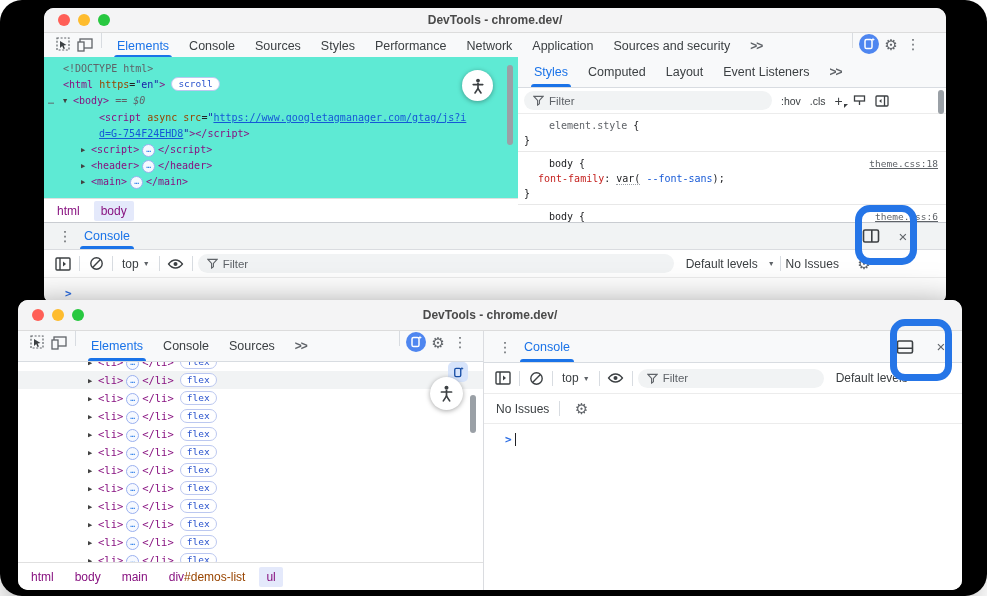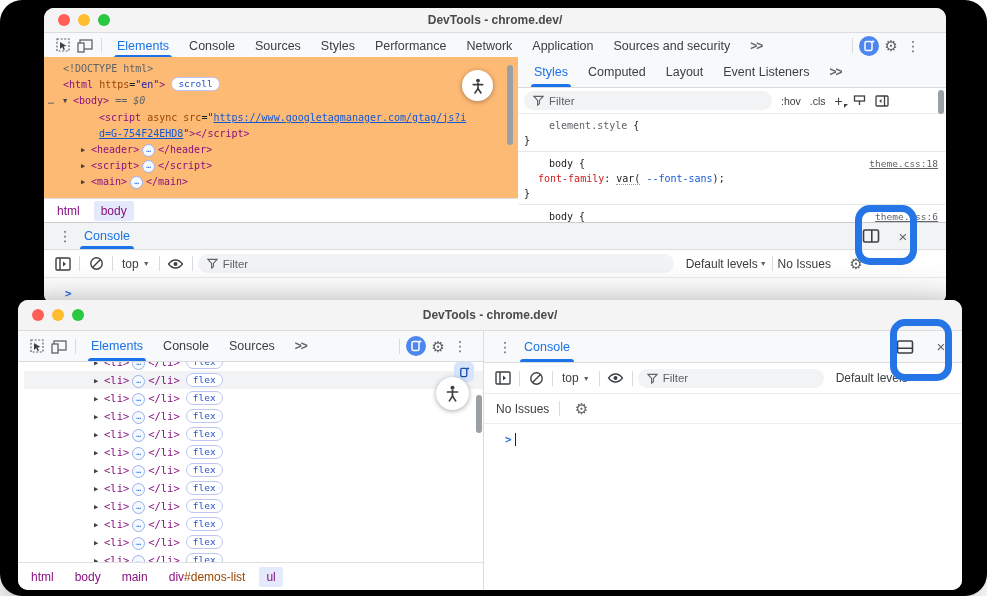--- a/index.html
+++ b/index.html
@@ -14,35 +14,35 @@
   .titlebar{position:relative;background:#f4f4f5;border-bottom:1px solid #dcdcdc;}
   .top-window .titlebar{height:24px;}
   .bottom-window .titlebar{height:30px;}
   .lights{position:absolute;left:14px;top:50%;transform:translateY(-50%);display:flex;gap:8px;}
   .light{width:12px;height:12px;border-radius:50%;}
   .light.red{background:#ff5f57;}.light.yellow{background:#febc2e;}.light.green{background:#28c840;}
   .win-title{position:absolute;left:0;right:0;top:50%;transform:translateY(-50%);
     text-align:center;font-size:12px;font-weight:bold;color:#4a4a4a;}
 
   
-  .main-toolbar{display:flex;align-items:center;background:#f8f9fa;border-bottom:1px solid #d8dce1;padding-left:8px;}
+  .main-toolbar{display:flex;background:#f8f9fa;border-bottom:1px solid #d8dce1;padding-left:8px;}
   .top-window .main-toolbar{height:25px;}
   .bottom-window .main-toolbar{height:31px;}
   .tabstrip{display:flex;align-items:stretch;height:100%;}
   .tab{display:flex;align-items:center;padding:0 10px;font-size:12.5px;color:#3c4043;position:relative;cursor:default;}
   .tab.selected{color:#1a73e8;}
   .tab.selected::after{content:"";position:absolute;left:7px;right:7px;bottom:0;height:3px;background:#1a73e8;border-radius:3px 3px 0 0;}
   .tab.more{color:#5f6368;font-weight:bold;letter-spacing:-1px;font-size:12px;}
   .icon-btn{display:inline-flex;align-items:center;justify-content:center;width:22px;height:22px;flex:0 0 auto;color:#5f6368;}
   .vsep{width:1px;height:15px;background:#d8dce1;margin:0 5px;flex:0 0 auto;}
   .glyph{font-size:15px;color:#5f6368;line-height:1;}
   .kebab{font-size:14px;color:#5f6368;line-height:1;}
 
   
-  .elements-pane{position:absolute;background:#fdba74;overflow:hidden;}
+  .elements-pane{position:absolute;background:#5eead4;overflow:hidden;}
   .top-window .elements-pane{left:0;top:49px;width:474px;height:141px;border-right:1px solid #dadce0;}
   .code-line{height:16.2px;line-height:16px;font-family:"DejaVu Sans Mono",monospace;font-size:10px;
     white-space:pre;padding-left:19px;position:relative;}
   .tk-doctype{color:#5f6368;}
   .tk-tag{color:#881280;}
   .tk-attr{color:#994500;}
   .tk-val{color:#1a1aa6;}
   .tk-link{color:#1558d6;text-decoration:underline;}
   .tk-plain{color:#202124;}
   .tk-meta{color:#5f6368;font-style:italic;}
@@ -86,28 +86,28 @@
   .tk-varname{color:#1558d6;margin-left:6px;}
 
   
   .drawer{position:absolute;left:0;right:0;top:214px;bottom:0;border-top:1px solid #c9ccd1;background:#fff;}
   .drawer-header{display:flex;align-items:center;height:26px;background:#f1f3f4;border-bottom:1px solid #dadce0;padding:0 8px 0 10px;}
   .console-tab{display:flex;align-items:center;height:100%;padding:0 8px;color:#1a73e8;font-size:12.5px;position:relative;}
   .console-tab::after{content:"";position:absolute;left:4px;right:4px;bottom:0;height:3px;background:#1a73e8;border-radius:3px 3px 0 0;}
   .console-toolbar{display:flex;align-items:center;height:27px;border-bottom:1px solid #ececec;padding:0 8px;}
   .ctx-select{display:flex;align-items:center;gap:4px;color:#3c4043;font-size:12px;padding:0 4px;}
   .caret{font-size:7px;color:#5f6368;}
-  .levels{display:flex;align-items:center;gap:2px;color:#3c4043;font-size:12px;white-space:nowrap;}
+  .levels{display:flex;align-items:center;gap:10px;color:#3c4043;font-size:12px;white-space:nowrap;}
   .issues{color:#3c4043;font-size:12px;white-space:nowrap;}
   .prompt-row{display:flex;align-items:center;padding:9px 0 0 21px;font-family:"DejaVu Sans Mono",monospace;font-size:11px;}
   .chevron{color:#2b6de4;font-weight:bold;}
   .cursor{display:inline-block;width:1px;height:13px;background:#202124;margin-left:3px;}
 
   
-  .bw-left-tree{position:absolute;left:6px;top:62px;width:465px;height:201px;overflow:hidden;background:#fff;}
+  .bw-left-tree{position:absolute;left:0;top:62px;width:465px;height:201px;overflow:hidden;background:#fff;}
   .bw-right{position:absolute;left:465px;top:31px;right:0;bottom:0;border-left:1px solid #dadce0;background:#fff;}
   .bw-right .drawer-header{background:#f8f9fa;height:31px;border-bottom:1px solid #d8dce1;}
   .li-row{position:absolute;left:0;right:0;height:18px;line-height:18px;font-family:"DejaVu Sans Mono",monospace;
     font-size:10.5px;white-space:pre;padding-left:70px;}
   .li-row.hover{background:#f1f3f4;}
   .float-cast{position:absolute;width:20px;height:20px;border-radius:5px;background:#d7e4fb;display:flex;align-items:center;justify-content:center;}
   .a11y-btn{position:absolute;background:#fff;border-radius:50%;box-shadow:0 1px 5px rgba(0,0,0,.35);
     display:flex;align-items:center;justify-content:center;}
 
   
@@ -173,22 +173,22 @@
       </span>
   </div>
 
   <div class="elements-pane">
     <div id="top-tree" style="padding-top:4px">
         <div class="code-line"><span class="tk-doctype">&lt;!DOCTYPE html&gt;</span></div>
         <div class="code-line"><span class="tk-tag">&lt;html</span><span class="tk-attr"> https</span><span class="tk-plain">=</span><span class="tk-val">"en"</span><span class="tk-tag">&gt;</span><span class="tk-badge">scroll</span></div>
         <div class="code-line"><span class="gutter">…</span><span class="tk-arrow">▼</span><span class="tk-tag">&lt;body&gt;</span><span class="tk-meta"> == $0</span></div>
         <div class="code-line"><span class="ind" style="width: 36px;"></span><span class="tk-tag">&lt;script</span><span class="tk-attr"> async</span><span class="tk-attr"> src</span><span class="tk-plain">=</span><span class="tk-val">"</span><span class="tk-link">https://www.googletagmanager.com/gtag/js?i</span></div>
         <div class="code-line"><span class="ind" style="width: 36px;"></span><span class="tk-link">d=G-754F24EHD8</span><span class="tk-val">"</span><span class="tk-tag">&gt;&lt;/script&gt;</span></div>
+        <div class="code-line"><span class="ind" style="width: 18px;"></span><span class="tk-arrow">▶</span><span class="tk-tag">&lt;script&gt;</span><span class="tk-pill">…</span><span class="tk-tag">&lt;/script&gt;</span></div>
         <div class="code-line"><span class="ind" style="width: 18px;"></span><span class="tk-arrow">▶</span><span class="tk-tag">&lt;header&gt;</span><span class="tk-pill">…</span><span class="tk-tag">&lt;/header&gt;</span></div>
-        <div class="code-line"><span class="ind" style="width: 18px;"></span><span class="tk-arrow">▶</span><span class="tk-tag">&lt;script&gt;</span><span class="tk-pill">…</span><span class="tk-tag">&lt;/script&gt;</span></div>
         <div class="code-line"><span class="ind" style="width: 18px;"></span><span class="tk-arrow">▶</span><span class="tk-tag">&lt;main&gt;</span><span class="tk-pill">…</span><span class="tk-tag">&lt;/main&gt;</span></div>
       </div>
     <div class="a11y-btn" style="left:418px;top:13px;width:31px;height:31px">
       <svg width="18" height="18" viewBox="0 0 18 18" stroke="#3c4043" stroke-width="1.6" stroke-linecap="round">
           <circle cx="9" cy="3.6" r="1.9" fill="#3c4043" stroke="none"></circle>
           <line x1="9" y1="6.2" x2="9" y2="11.5"></line>
           <line x1="4.2" y1="7.6" x2="13.8" y2="7.6"></line>
           <line x1="9" y1="11.5" x2="6" y2="16"></line>
           <line x1="9" y1="11.5" x2="12" y2="16"></line>
         </svg>

